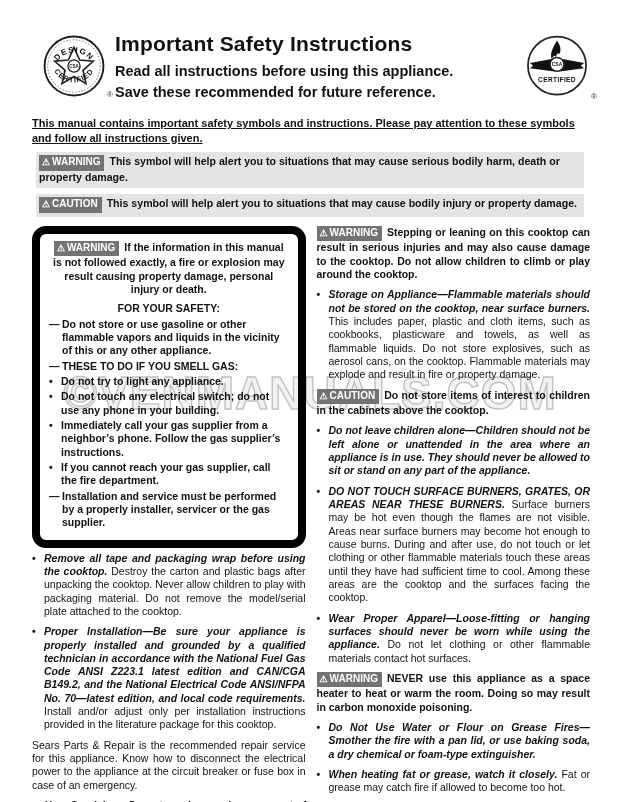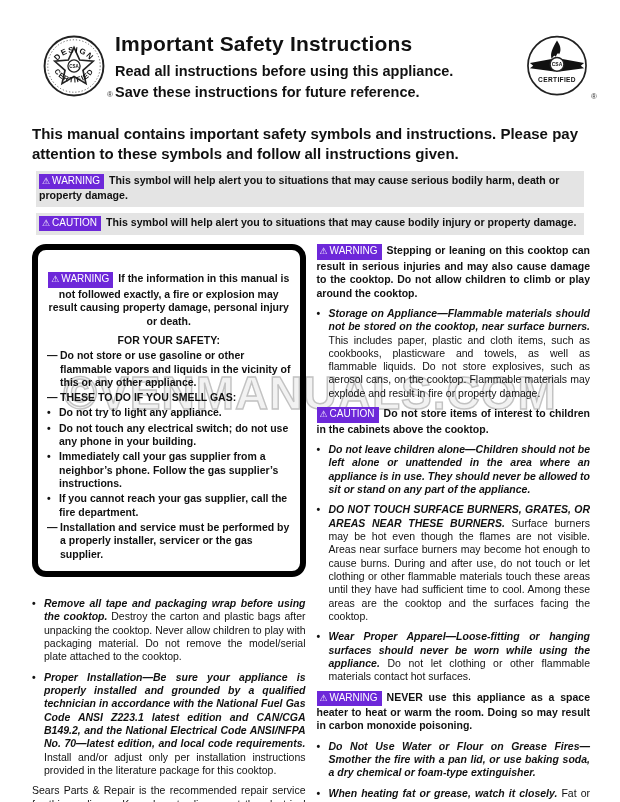--- a/index.html
+++ b/index.html
@@ -12,36 +12,36 @@
   .header{position:relative;padding-top:32px;height:72px;}
   .logo{position:absolute;top:34px;}
   .logo.left{left:42px;}
   .logo.right{right:30px;}
   .logo svg{display:block;}
   .reg-mark{position:absolute;right:-7px;bottom:-1px;font-size:8px;color:#333;}
   .titles{text-align:left;margin:0 115px;}
   .doc-title{font-size:21px;font-weight:bold;margin:0 0 5px 0;letter-spacing:0.2px;}
   .doc-sub{font-size:14.5px;font-weight:bold;line-height:1.45;margin:0;}
   
-  .intro{margin:20px 30px 0 32px;font-size:15px;font-weight:600;line-height:1.32;}
+  .intro{margin:12px 30px 0 32px;font-size:11px;font-weight:600;line-height:1.32;text-decoration:underline;}
   
   .banner{margin:7px 36px 0 36px;background:#e4e4e4;padding:3px 5px 4px 3px;
           font-size:10.6px;font-weight:bold;line-height:1.3;}
   .banner + .banner{margin-top:6px;}
-  .alert-box{display:inline-block;background:#6d28d9;color:#fff;font-weight:normal;
+  .alert-box{display:inline-block;background:#737373;color:#fff;font-weight:bold;
              font-size:10px;line-height:1.25;padding:1px 4px 2px 3px;margin-right:5px;
              white-space:nowrap;vertical-align:baseline;}
   .alert-box .tri{font-size:9px;margin-right:2px;}
   
   .columns{display:flex;gap:11px;margin:9px 30px 0 32px;align-items:flex-start;}
   .col{flex:1;font-size:10.5px;line-height:1.27;}
   .col p{margin:0 0 7px 0;}
   .alert-para{font-weight:bold;text-align:justify;}
-  .warn-rounded{border:6px solid #000000;border-radius:14px;padding:22px 9px 8px 9px;
-                margin-bottom:20px;font-weight:bold;}
+  .warn-rounded{border:8px solid #000000;border-radius:14px;padding:7px 9px 8px 9px;
+                margin-bottom:4px;font-weight:bold;}
   .warn-rounded p{margin:0 0 6px 0;text-align:center;}
   .safety-head{margin:6px 0 2px 0 !important;}
   .hang{display:flex;margin:0 0 2px 0;}
   .hang .marker{flex:none;}
   .dash-item .marker{width:13px;}
   .bullet-item .marker{width:12px;text-align:left;}
   .hang .txt{flex:1;}
   .col .bullet{display:flex;margin:0 0 7px 0;}
   .col .bullet .marker{flex:none;width:12px;font-weight:bold;}
   .col .bullet .txt{flex:1;text-align:justify;}
@@ -85,21 +85,21 @@
           <text font-size="11.5" font-weight="bold" fill="#111" letter-spacing="1.5">
             <textPath href="#arcBotL" startOffset="50%" text-anchor="middle">CERTIFIED</textPath>
           </text>
         </svg>
         <span class="reg-mark">®</span>
       </div>
 
       <div class="titles">
         <h1 class="doc-title">Important Safety Instructions</h1>
         <p class="doc-sub">Read all instructions before using this appliance.</p>
-        <p class="doc-sub">Save these instructions for future reference.</p>
+        <p class="doc-sub">Save these recommended for future reference.</p>
       </div>
 
       <div class="logo right">
         <svg width="66" height="66" viewBox="0 0 100 100">
           <circle cx="50" cy="48" r="44" fill="#fff" stroke="#222" stroke-width="2.6"></circle>
           <path d="M50,10 C43,22 39,30 42,38 C44,33 47,31 48,35 C50,30 52,27 53,31 C56,27 57,20 50,10 Z" fill="#111"></path>
           <path d="M9,44 L46,37 L46,57 L9,52 L14,48 Z" fill="#111"></path>
           <path d="M91,44 L54,37 L54,57 L91,52 L86,48 Z" fill="#111"></path>
           <circle cx="50" cy="46" r="10.5" fill="#fff" stroke="#222" stroke-width="2.2"></circle>
           <text x="50" y="49" text-anchor="middle" font-size="7.5" font-weight="bold" fill="#111">CSA</text>

